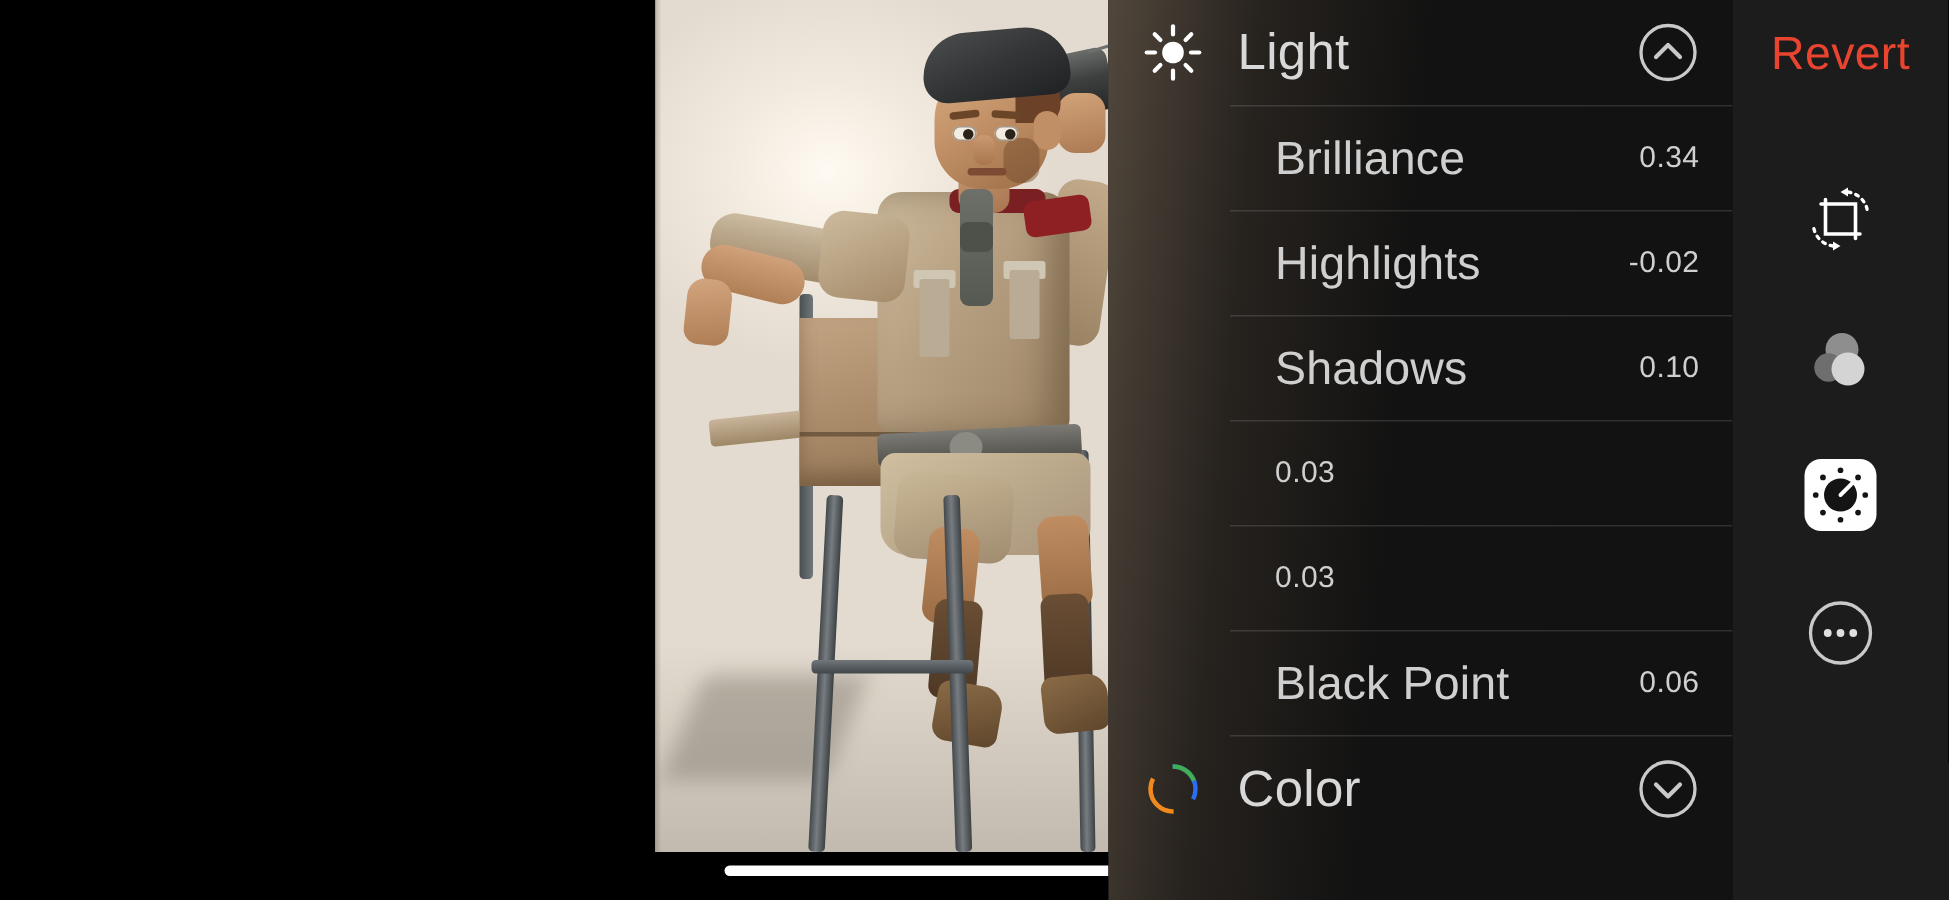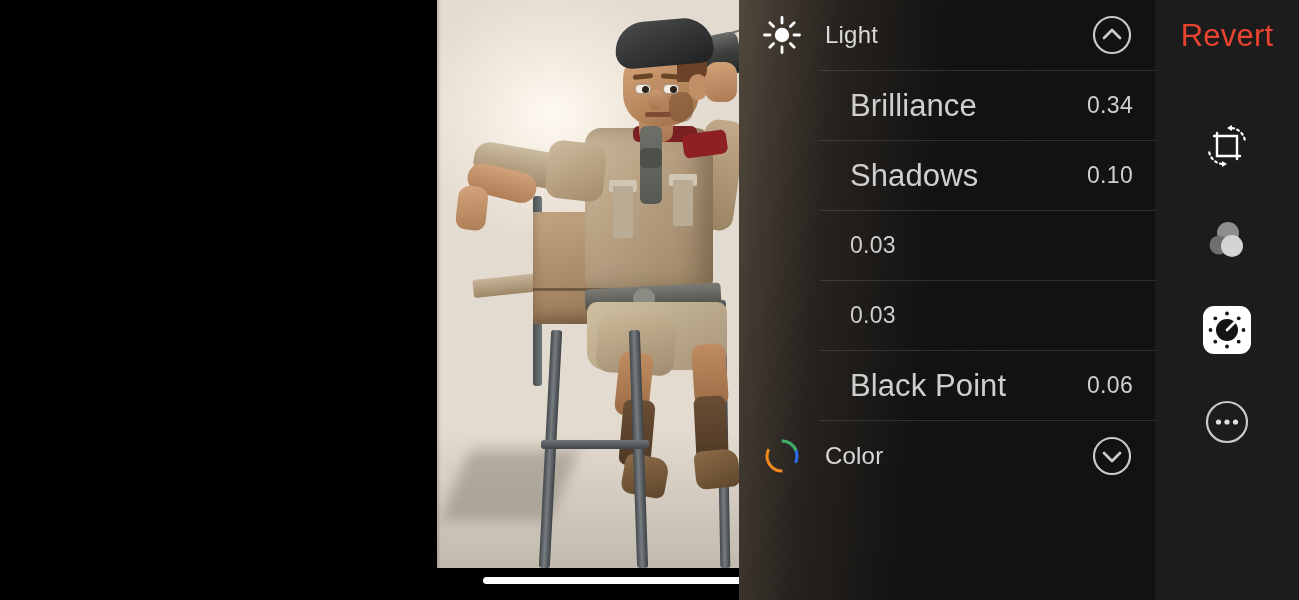--- a/index.html
+++ b/index.html
@@ -285,21 +285,21 @@
   }
   .section-header {
     position: relative;
     height: 70px;
     display: flex;
     align-items: center;
     padding-left: 22px;
     box-sizing: border-box;
   }
   .section-title {
-    font-size: 24px;
+    font-size: 34px;
     color: #d8d8d8;
     letter-spacing: .2px;
     margin-left: 22px;
   }
   .sun-icon { width: 42px; height: 42px; flex: 0 0 auto; }
   .collapse-btn {
     position: absolute;
     right: 22px;
     top: 50%;
     transform: translateY(-50%);
@@ -318,21 +318,21 @@
     padding: 0 22px 0 30px;
     box-sizing: border-box;
     border-top: 1px solid rgba(255,255,255,.13);
   }
   .row-label {
     font-size: 31px;
     color: #cfcfcf;
     letter-spacing: .1px;
   }
   .row-value {
-    font-size: 23px;
+    font-size: 20px;
     color: #cfcfcf;
     letter-spacing: .3px;
   }
 
   .next-section {
     position: relative;
     height: 70px;
     display: flex;
     align-items: center;
     padding-left: 22px;
@@ -493,20 +493,24 @@
         </svg>
       </span>
     </div>
 
     <div class="rows">
       <div class="row">
         <span class="row-label">Brilliance</span>
         <span class="row-value">0.34</span>
       </div>
       <div class="row">
+        <span class="row-label">Highlights</span>
+        <span class="row-value">-0.02</span>
+      </div>
+      <div class="row">
         <span class="row-label">Shadows</span>
         <span class="row-value">0.10</span>
       </div>
       <div class="row">
         <span class="row-value">0.03</span>
       </div>
       <div class="row">
         <span class="row-value">0.03</span>
       </div>
       <div class="row">

